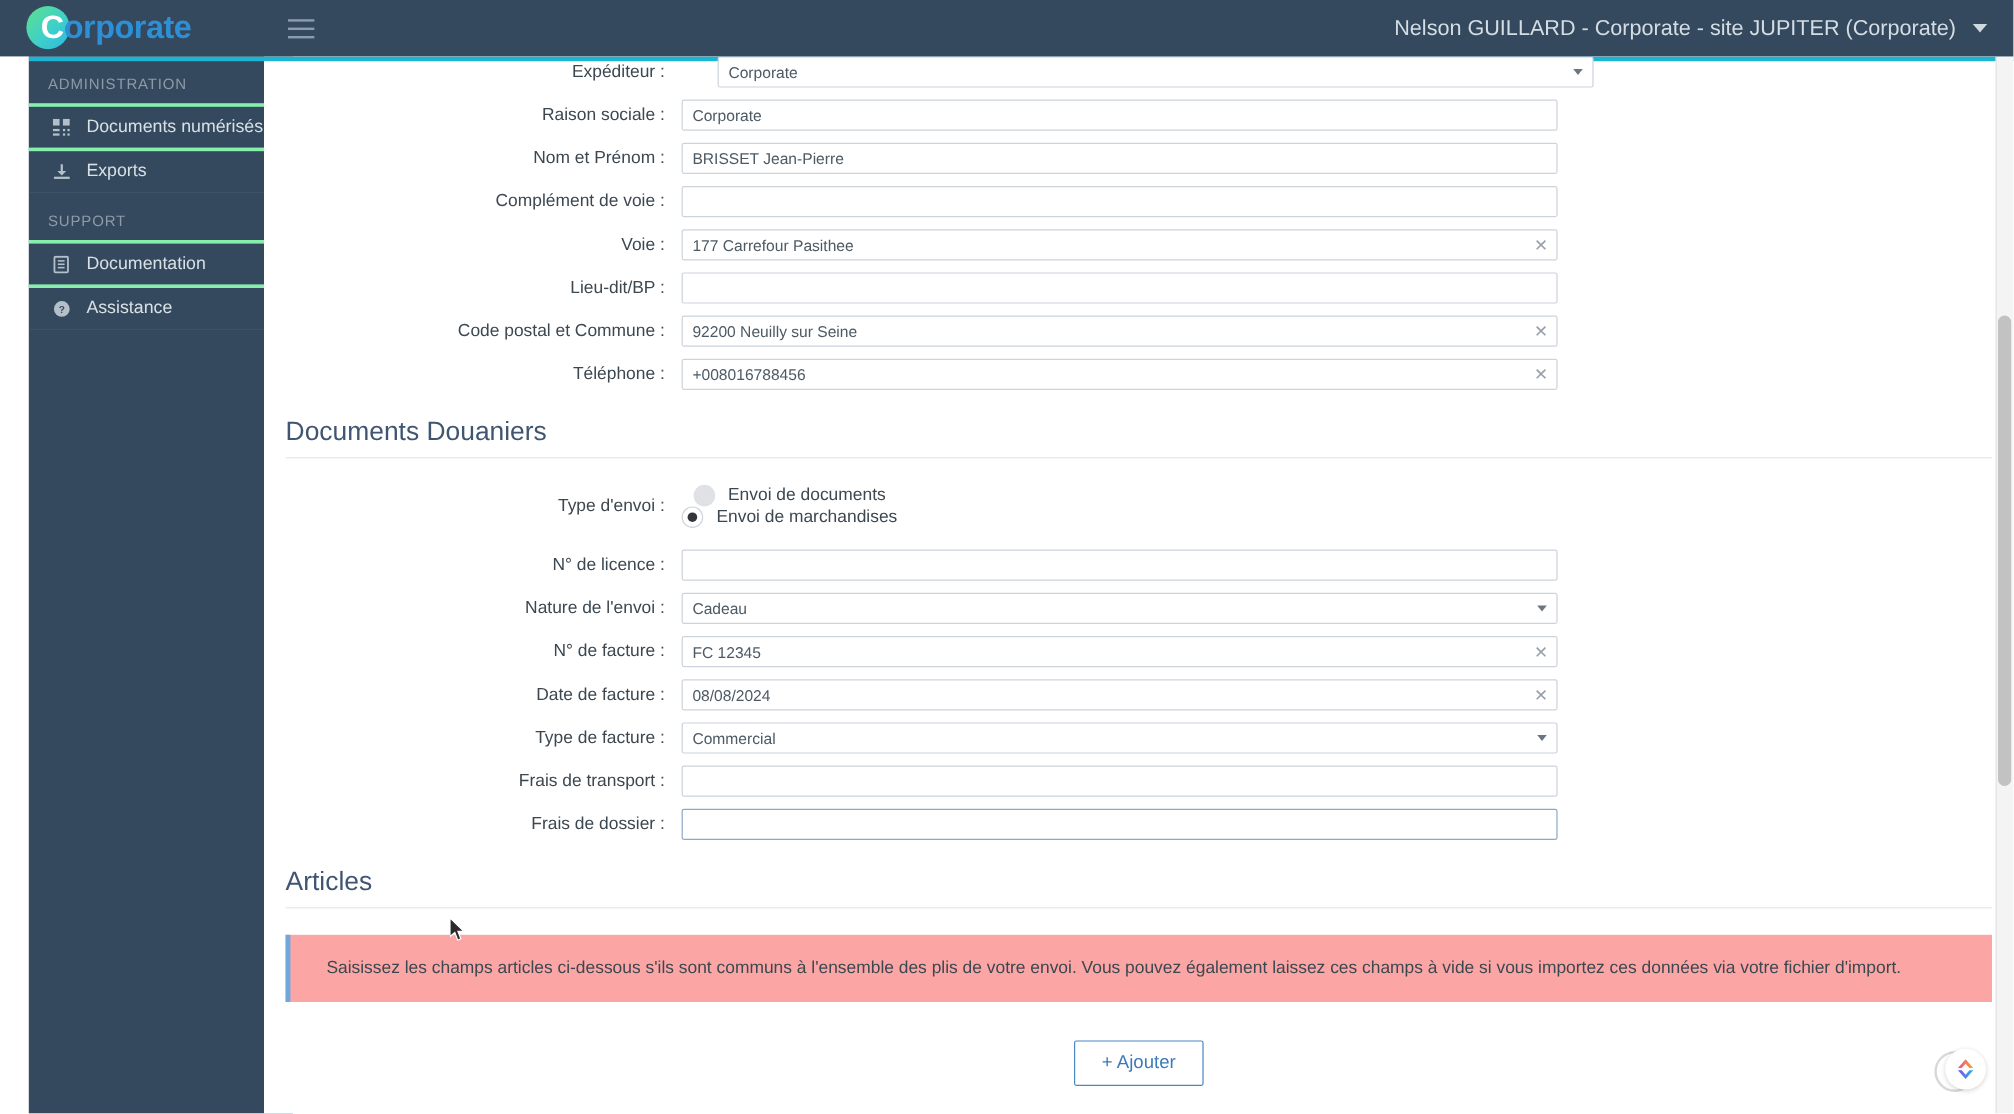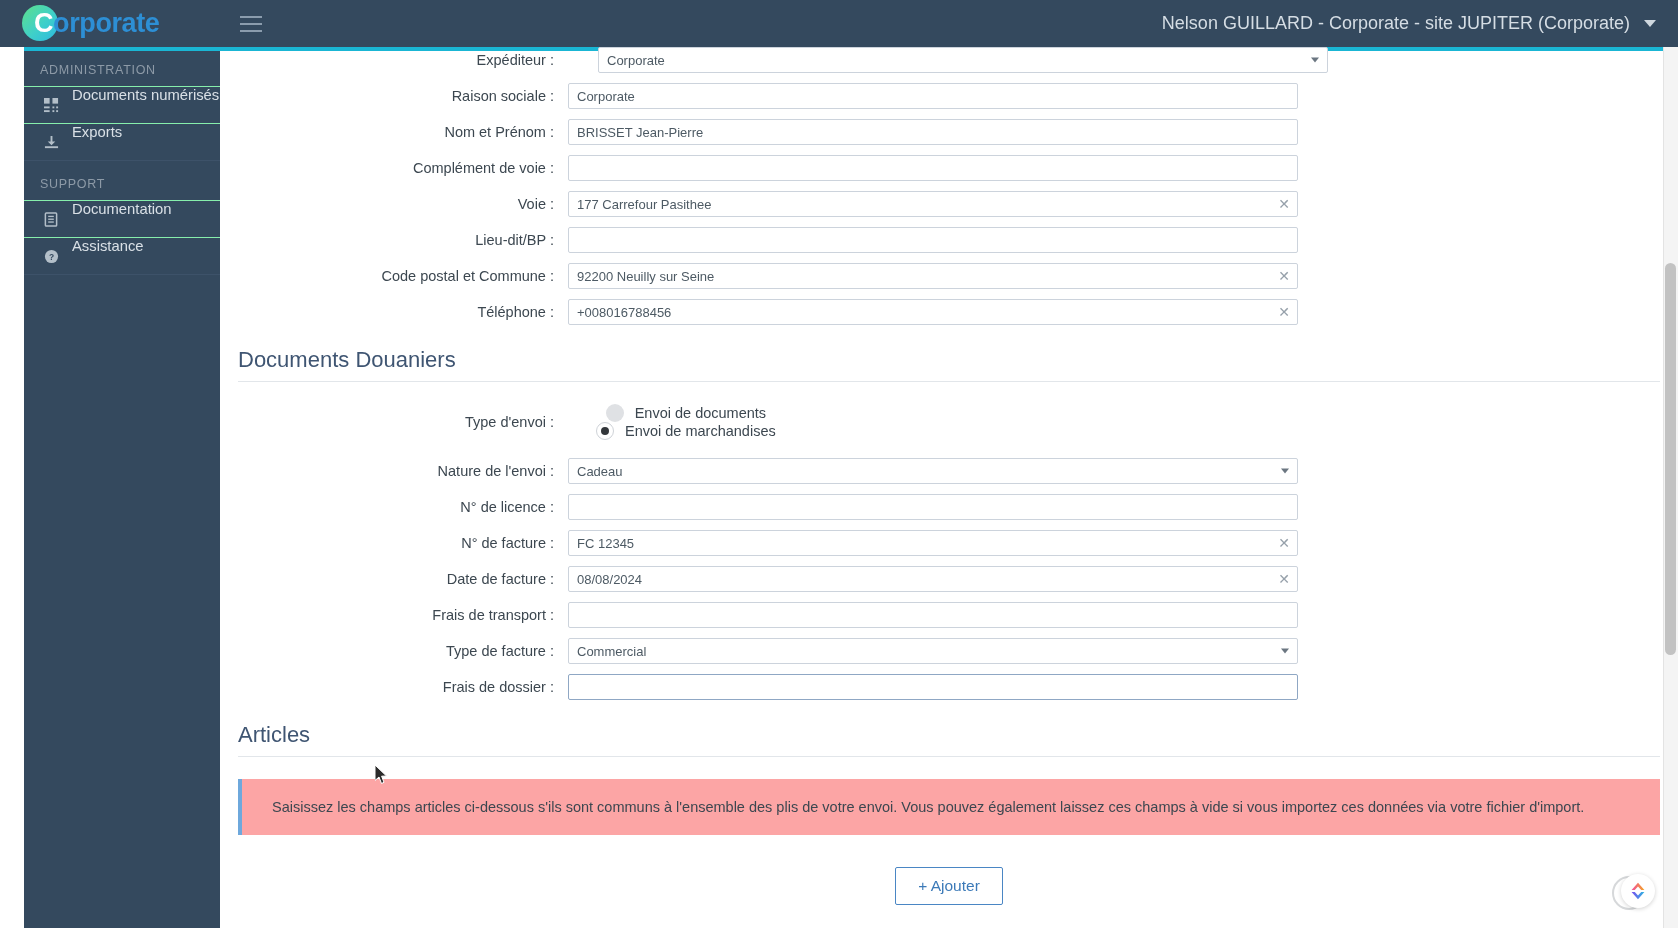--- a/index.html
+++ b/index.html
@@ -69,24 +69,24 @@
   }
   .side-accent {
     position: absolute; top: 0; left: 0; width: 220px; height: 4px;
     background: #1ab6d4;
   }
   .side-section {
     color: #8d9aa7; font-size: 12.5px; letter-spacing: 0.7px;
     padding: 16px 0 10px 16px;
   }
   .side-item {
-    display: flex; 
+    display: flex; align-items: center;
     height: 38px; padding: 0 14px 0 16px;
     color: #d9e0e6; font-size: 14.8px;
-    border-top: 1px solid #86efac;
+    border-top: 3px solid #86efac;
     border-bottom: 1px solid #3d5269;
     cursor: pointer;
     position: relative;
     margin-top: -1px;
   }
   .side-item .si-icon {
     width: 22px; margin-right: 10px;
     display: flex; align-items: center; justify-content: center;
     color: #b3bfc9;
   }
@@ -382,78 +382,78 @@
           <div class="field-wrap">
             <input class="fld" type="text" value="+008016788456" style="">
             <span class="clear-x">✕</span>
           </div>
         </div>
       </div>
 
       <h2 class="section-title">Documents Douaniers</h2>
       <hr class="section-rule">
 
-      <div class="form-row" style="margin-bottom:18px;gap:28px;">
+      <div class="form-row" style="margin-bottom:18px;">
         <div class="form-label">Type d'envoi :</div>
         <div class="radio-row">
           <label class="radio-opt">
             <span class="radio-dot"></span>
             <span class="radio-text">Envoi de documents</span>
           </label>
           <span class="radio-gap"></span>
           <label class="radio-opt">
             <span class="radio-dot checked"></span>
             <span class="radio-text">Envoi de marchandises</span>
           </label>
         </div>
       </div>
 
       <div class="form-row">
+        <div class="form-label">N° de licence :</div>
+        <div class="field-wrap">
+          <input class="fld" type="text" value="" style="">
+        </div>
+      </div>
+
+      <div class="form-row">
         <div class="form-label">Nature de l'envoi :</div>
         <div class="field-wrap">
           <input class="fld select" type="text" readonly="" value="Cadeau" style="">
           <span class="sel-caret"></span>
         </div>
       </div>
 
       <div class="form-row">
-        <div class="form-label">N° de licence :</div>
-        <div class="field-wrap">
-          <input class="fld" type="text" value="" style="">
-        </div>
-      </div>
-
-      <div class="form-row">
         <div class="form-label">N° de facture :</div>
         <div class="field-wrap">
           <input class="fld" type="text" value="FC 12345" style="">
           <span class="clear-x">✕</span>
         </div>
       </div>
 
       <div class="form-row">
         <div class="form-label">Date de facture :</div>
         <div class="field-wrap">
           <input class="fld" type="text" value="08/08/2024" style="">
           <span class="clear-x">✕</span>
         </div>
       </div>
 
       <div class="form-row">
-        <div class="form-label">Frais de transport :</div>
-        <div class="field-wrap">
-          <input class="fld" type="text" value="" style="">
-        </div>
-      </div>
-
-      <div class="form-row">
         <div class="form-label">Type de facture :</div>
         <div class="field-wrap">
           <input class="fld select" type="text" readonly="" value="Commercial" style="">
           <span class="sel-caret"></span>
+        </div>
+      </div>
+
+      <div class="form-row">
+        <div class="form-label">Frais de transport :</div>
+        <div class="field-wrap">
+          <input class="fld" type="text" value="" style="">
         </div>
       </div>
 
 
       <div class="form-row">
         <div class="form-label">Frais de dossier :</div>
         <div class="field-wrap">
           <input class="fld focused" type="text" value="" style="">
         </div>
       </div>

